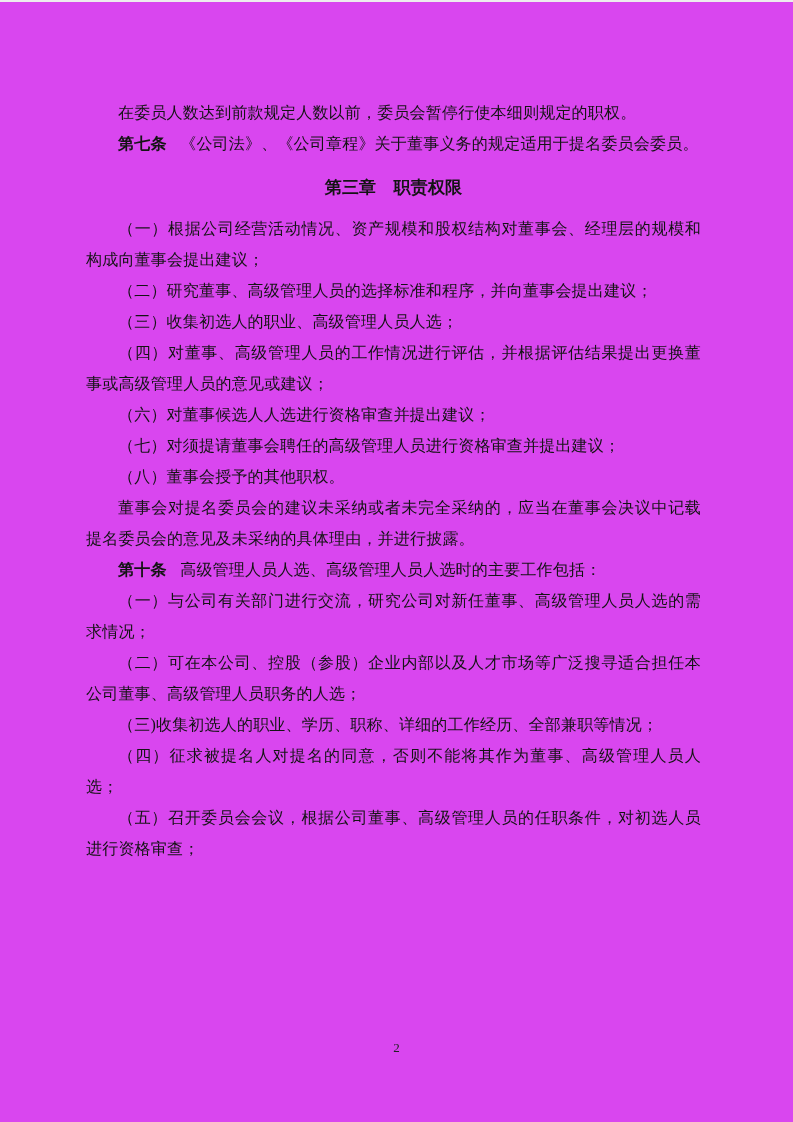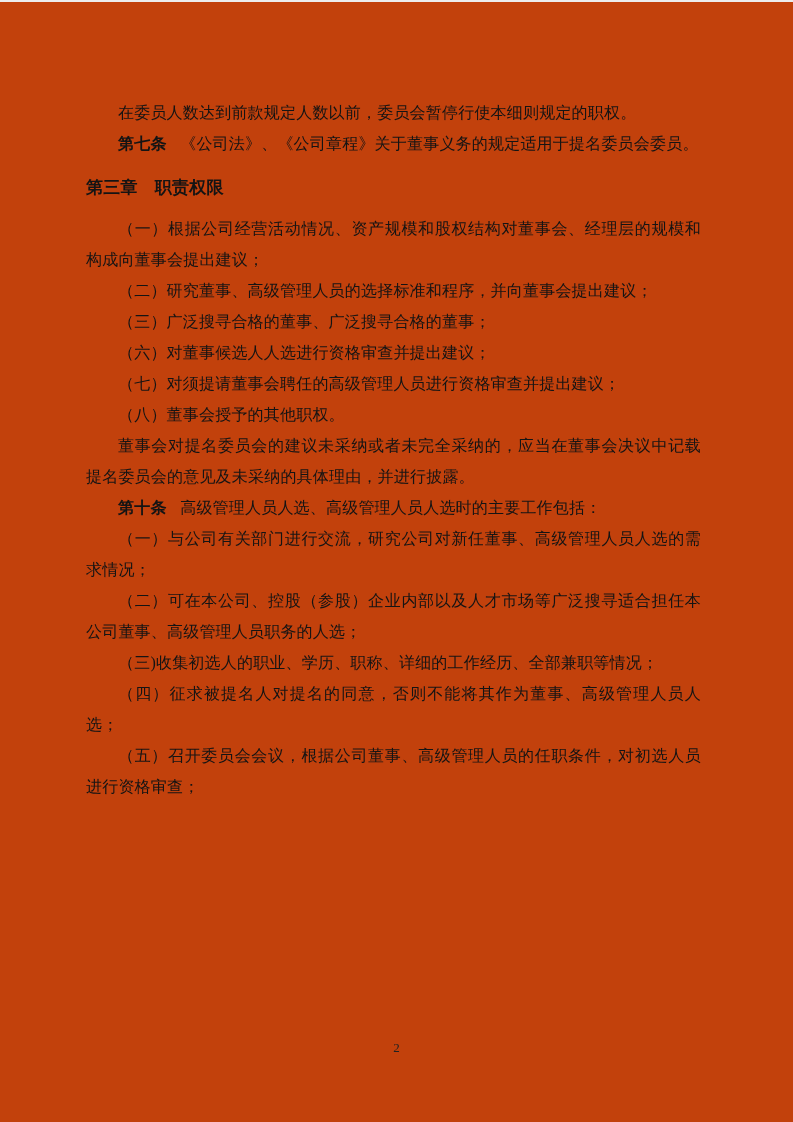--- a/index.html
+++ b/index.html
@@ -13,21 +13,21 @@
     position: relative;
     overflow: hidden;
     font-family: "Liberation Serif", "DejaVu Serif", serif;
     color: #141414;
   }
   .page {
     position: absolute;
     left: 0; top: 0;
     width: 793px;
     height: 1122px;
-    background: #c2410c;
+    background: #d946ef;
     border-top: 2px solid #ededed;
     box-sizing: border-box;
     padding-left: 13px;
   }
   .doc-body {
     position: absolute;
     left: 86px;
     right: 92px;
     top: 95px;
     font-size: 16px;
@@ -39,20 +39,21 @@
   .para {
     margin: 0;
     text-indent: 2em;
   }
   .para .lead {
     font-weight: bold;
     margin-right: 0.85em;
   }
   .chapter-heading {
     margin: 13px 0 10px 0;
+    text-align: center;
     text-indent: 0;
     font-weight: bold;
     font-size: 17px;
     line-height: 31px;
   }
   .footer {
     position: absolute;
     left: 0;
     right: 0;
     top: 1036px;
@@ -65,21 +66,22 @@
 </head>
 <body>
 
 <div class="page">
   <div class="doc-body" id="doc-body">
       <p class="para"><span>在委员人数达到前款规定人数以前，委员会暂停行使本细则规定的职权。</span></p>
       <p class="para"><b class="lead">第七条</b><span>《公司法》、《公司章程》关于董事义务的规定适用于提名委员会委员。</span></p>
       <p class="chapter-heading"><span>第三章　职责权限</span></p>
       <p class="para"><span>（一）根据公司经营活动情况、资产规模和股权结构对董事会、经理层的规模和构成向董事会提出建议；</span></p>
       <p class="para"><span>（二）研究董事、高级管理人员的选择标准和程序，并向董事会提出建议；</span></p>
-      <p class="para"><span>（三）广泛搜寻合格的董事、广泛搜寻合格的董事；</span></p>
+      <p class="para"><span>（三）收集初选人的职业、高级管理人员人选；</span></p>
+      <p class="para"><span>（四）对董事、高级管理人员的工作情况进行评估，并根据评估结果提出更换董事或高级管理人员的意见或建议；</span></p>
       <p class="para"><span>（六）对董事候选人人选进行资格审查并提出建议；</span></p>
       <p class="para"><span>（七）对须提请董事会聘任的高级管理人员进行资格审查并提出建议；</span></p>
       <p class="para"><span>（八）董事会授予的其他职权。</span></p>
       <p class="para"><span>董事会对提名委员会的建议未采纳或者未完全采纳的，应当在董事会决议中记载提名委员会的意见及未采纳的具体理由，并进行披露。</span></p>
       <p class="para"><b class="lead">第十条</b><span>高级管理人员人选、高级管理人员人选时的主要工作包括：</span></p>
       <p class="para"><span>（一）与公司有关部门进行交流，研究公司对新任董事、高级管理人员人选的需求情况；</span></p>
       <p class="para"><span>（二）可在本公司、控股（参股）企业内部以及人才市场等广泛搜寻适合担任本公司董事、高级管理人员职务的人选；</span></p>
       <p class="para"><span>（三)收集初选人的职业、学历、职称、详细的工作经历、全部兼职等情况；</span></p>
       <p class="para"><span>（四）征求被提名人对提名的同意，否则不能将其作为董事、高级管理人员人选；</span></p>
       <p class="para"><span>（五）召开委员会会议，根据公司董事、高级管理人员的任职条件，对初选人员进行资格审查；</span></p>

